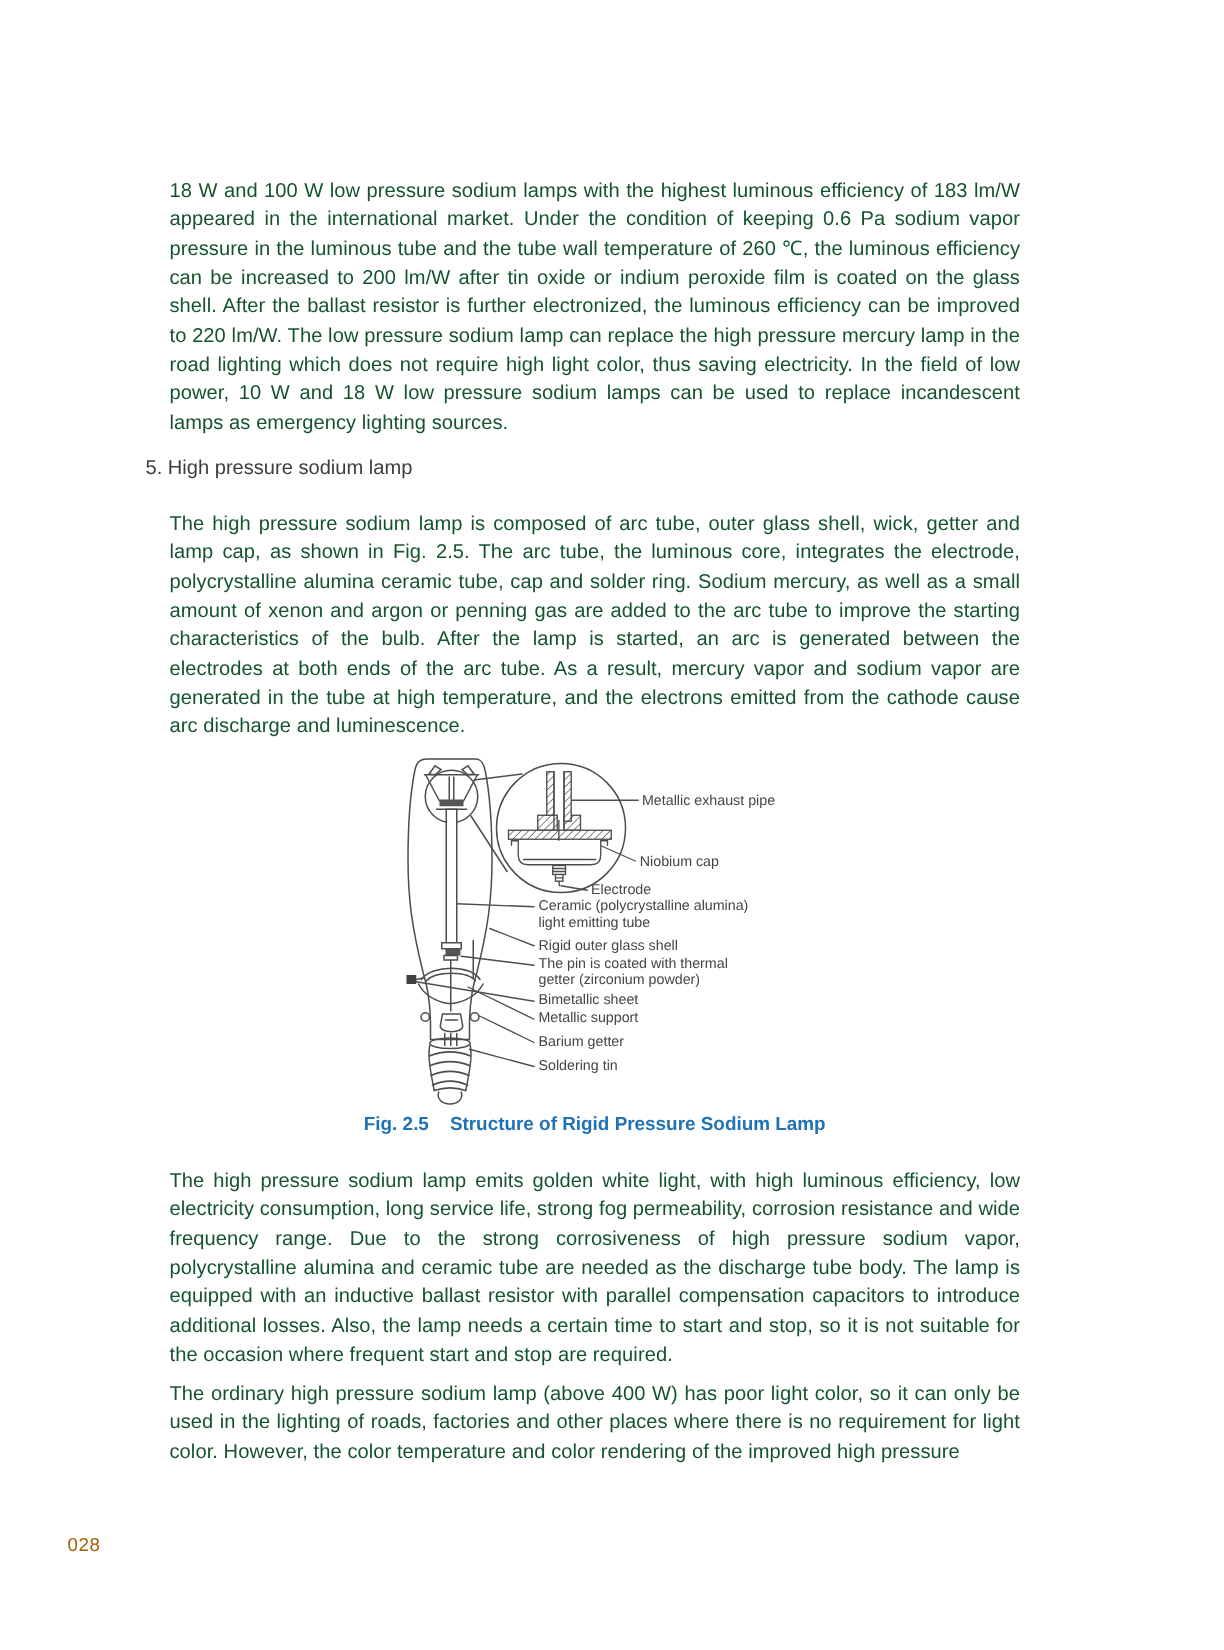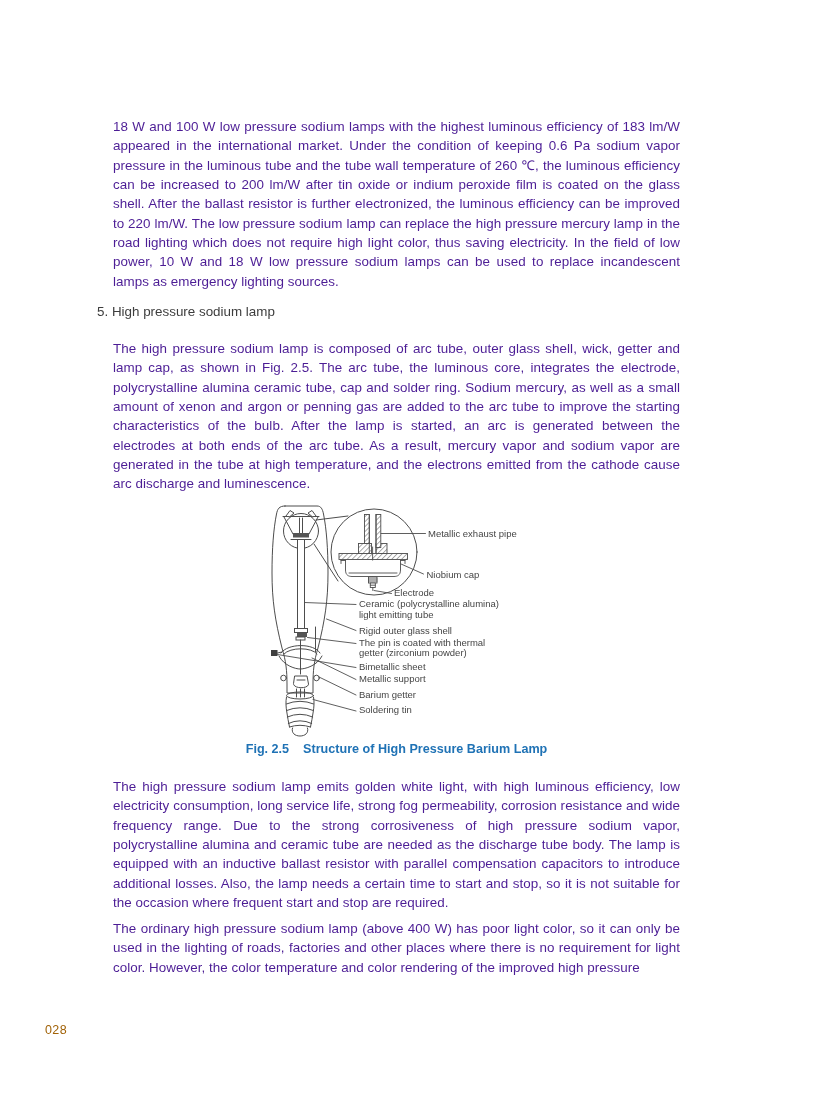--- a/index.html
+++ b/index.html
@@ -8,21 +8,21 @@
     background: #ffffff;
     font-family: "Liberation Sans", sans-serif;
     position: relative;
     overflow: hidden;
   }
   .para {
     position: absolute;
     left: 113px; width: 567px;
     font-size: 13.4px;
     line-height: 19.35px;
-    color: #4c1d95;
+    color: #14532d;
     text-align: justify;
     letter-spacing: 0.05px;
   }
   .heading {
     position: absolute;
     left: 97px; width: 567px;
     font-size: 13.4px;
     font-weight: normal;
     color: #3d3d3d;
     margin: 0;
@@ -197,21 +197,21 @@
       <text x="359" y="645.5">The pin is coated with thermal</text>
       <text x="359" y="656">getter (zirconium powder)</text>
       <text x="359" y="669.5">Bimetallic sheet</text>
       <text x="359" y="681.5">Metallic support</text>
       <text x="359" y="697.5">Barium getter</text>
       <text x="359" y="713">Soldering tin</text>
     </g>
   </svg>
 
   <div class="caption">
-    <span class="cap-label">Fig. 2.5</span><span class="cap-title">Structure of High Pressure Barium Lamp</span>
+    <span class="cap-label">Fig. 2.5</span><span class="cap-title">Structure of Rigid Pressure Sodium Lamp</span>
   </div>
 
   <div class="para" style="top:777px">The high pressure sodium lamp emits golden white light, with high luminous efficiency, low electricity consumption, long service life, strong fog permeability, corrosion resistance and wide frequency range. Due to the strong corrosiveness of high pressure sodium vapor, polycrystalline alumina and ceramic tube are needed as the discharge tube body. The lamp is equipped with an inductive ballast resistor with parallel compensation capacitors to introduce additional losses. Also, the lamp needs a certain time to start and stop, so it is not suitable for the occasion where frequent start and stop are required.</div>
 
   <div class="para" style="top:919px">The ordinary high pressure sodium lamp (above 400 W) has poor light color, so it can only be used in the lighting of roads, factories and other places where there is no requirement for light color. However, the color temperature and color rendering of the improved high pressure</div>
 
   <div class="pagenum">028</div>
 </div>
 
 </body></html>

